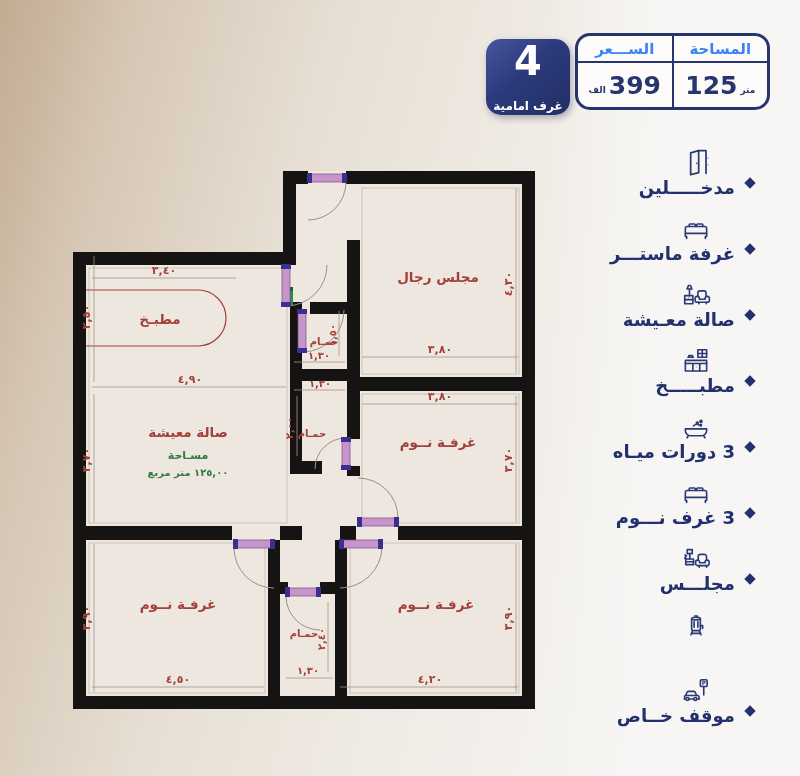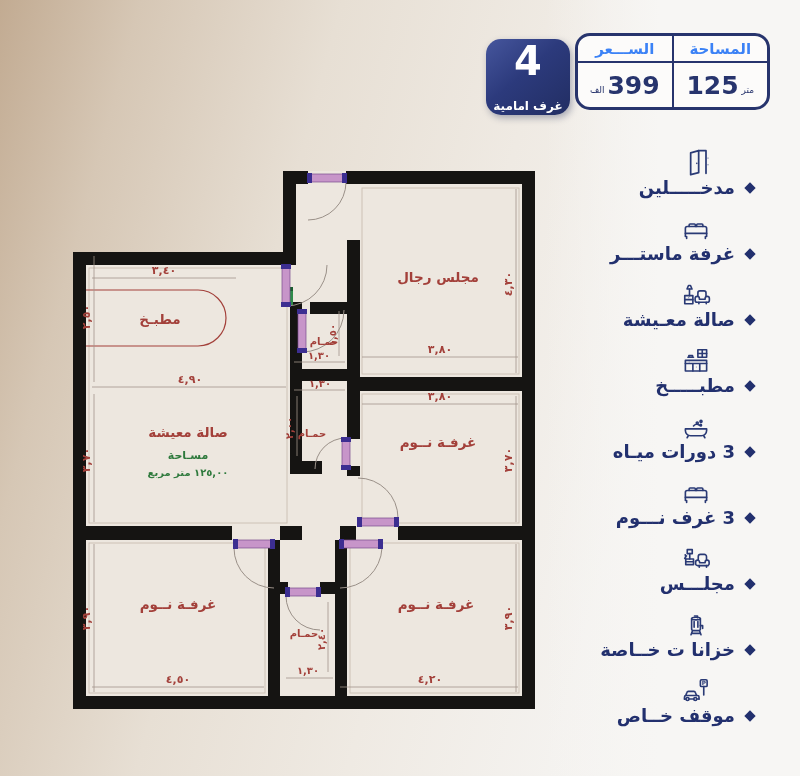--- a/index.html
+++ b/index.html
@@ -19,37 +19,37 @@
     display:flex;direction:rtl;overflow:hidden;z-index:1;
   }
   .stat-col{flex:1;display:flex;flex-direction:column;}
   .stat-col.area{border-left:2.5px solid #27346d;}
   .stat-head{
     height:25px;border-bottom:2.5px solid #27346d;display:flex;align-items:center;justify-content:center;
     color:#3b82f6;font-weight:bold;font-size:15px;
   }
   .stat-value{flex:1;display:flex;align-items:center;justify-content:center;gap:3px;color:#27346d;direction:rtl;}
   .value-num{font-size:25px;font-weight:bold;line-height:1;text-align:right;}
-  .value-unit{font-size:9px;font-weight:normal;margin-top:10px;}
+  .value-unit{font-size:9px;font-weight:bold;margin-top:10px;}
   
   .badge{
     position:absolute;left:486px;top:39px;width:84px;height:76px;z-index:2;
     background:linear-gradient(140deg,#46569d 0%,#2c3a7c 45%,#222e63 100%);
     border-radius:15px;color:#fff;display:flex;flex-direction:column;align-items:center;justify-content:center;
     box-shadow:2px 3px 7px rgba(30,40,80,.35);
   }
   .badge-number{font-size:40px;font-weight:bold;line-height:1;}
   .badge-label{font-size:12px;font-weight:bold;margin-top:18px;}
   
   .features{position:absolute;top:141px;right:20px;width:195px;display:flex;flex-direction:column;z-index:2;}
   .feature{height:66px;display:flex;flex-direction:column;align-items:stretch;}
   .feature .icon-wrap{height:37px;display:flex;align-items:flex-end;justify-content:center;transform:translateX(13px);}
   .feature .icon-wrap svg{display:block;}
   .feature .label-row{
-    margin-top:1px;display:flex;direction:rtl;align-items:center;justify-content:flex-start;
+    margin-top:1px;display:flex;direction:rtl;justify-content:flex-start;
     padding-right:26px;gap:11px;
   }
   .diamond{width:8px;height:8px;background:#22306e;transform:rotate(45deg);flex:0 0 auto;}
   .feature-label{color:#22306e;font-weight:bold;font-size:18px;line-height:1;white-space:nowrap;}
   .ficon{stroke:#2a3a75;fill:none;stroke-width:1.3;stroke-linecap:round;stroke-linejoin:round;}
   
   .plan{position:absolute;left:40px;top:144px;z-index:1;}
   .wall{fill:#151412;}
   .guide{fill:none;stroke:#cdc2b6;stroke-width:1;}
   .dimline{stroke:#a2948a;stroke-width:0.8;}
@@ -215,24 +215,20 @@
   <div class="feature">
     <div class="icon-wrap">
       <svg class="ficon" width="34" height="30" viewBox="0 0 24 24">
         <path d="M8.5 7c0-1.6 7-1.6 7 0v8.3c0 1.6-7 1.6-7 0z"></path>
         <path d="M8.5 7c0 1.2 7 1.2 7 0"></path>
         <path d="M10.8 4.8h2.4v1.3"></path>
         <path d="M10.5 9.2v4.5M13.5 9.2v4.5"></path>
         <path d="M9.2 16.6l-1.2 3.2M14.8 16.6l1.2 3.2M8.6 18.7h6.8"></path>
         <path d="M15.5 12.5h1.8v2.2"></path>
       </svg>
-    </div>
-    <div class="label-row">
-      <span class="diamond"></span>
-      <span class="feature-label">خزانا ت خــاصة</span>
     </div>
   </div>
 
   <div class="feature">
     <div class="icon-wrap">
       <svg class="ficon" width="34" height="30" viewBox="0 0 24 24">
         <rect x="15.5" y="3" width="5.4" height="5.4" rx="0.9"></rect>
         <text x="18.2" y="7.3" font-size="4.6" font-weight="bold" text-anchor="middle" fill="#2a3a75" stroke="none">P</text>
         <path d="M18.2 8.4v6.8"></path>
         <path d="M3.8 15.6l.9-2.4a1.3 1.3 0 0 1 1.2-.9h4.4a1.3 1.3 0 0 1 1.2.9l.9 2.4"></path>

